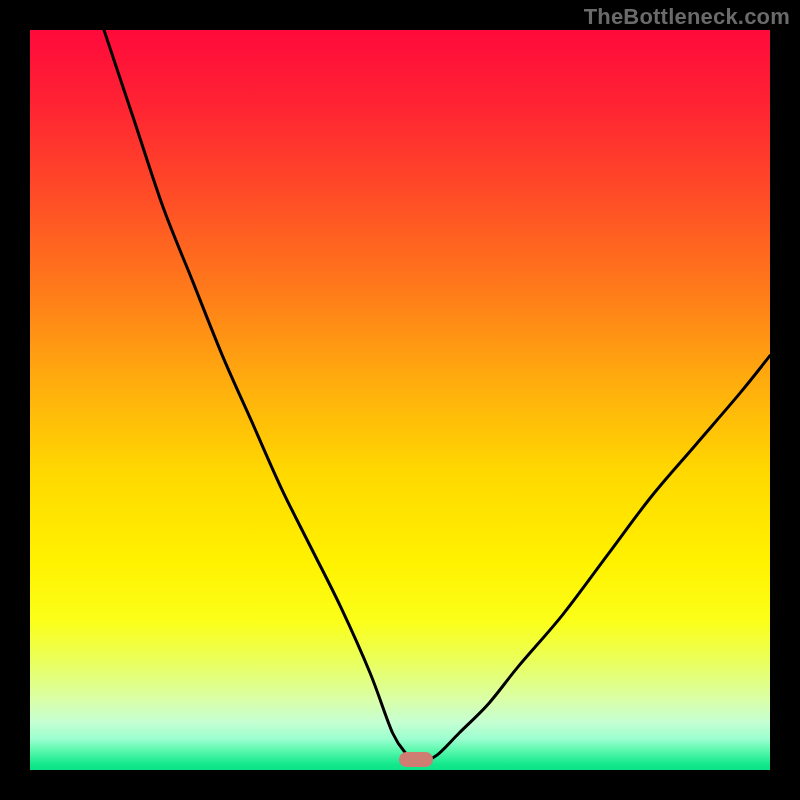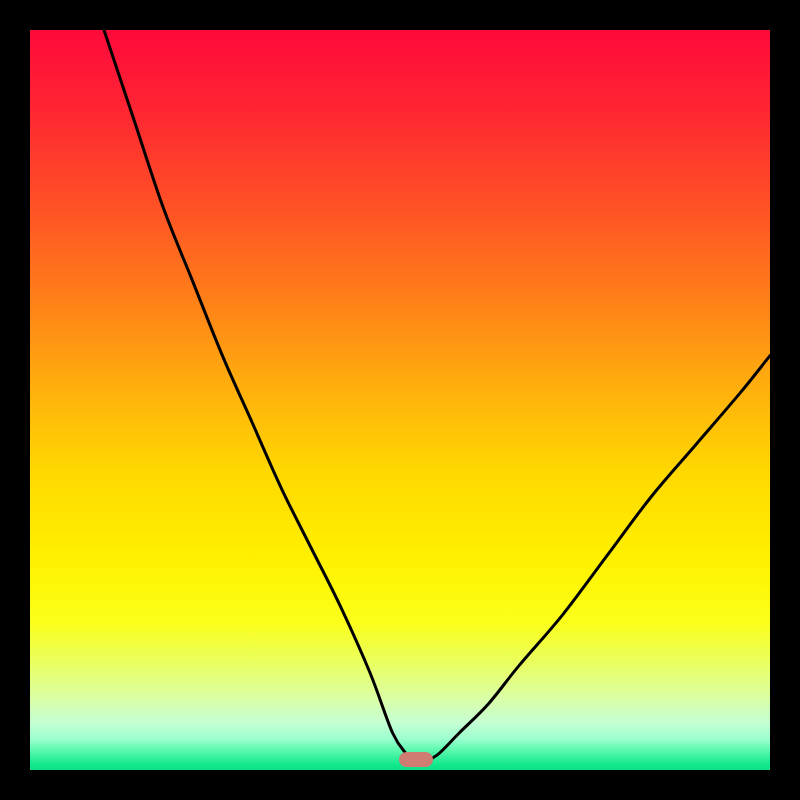--- a/index.html
+++ b/index.html
@@ -53,20 +53,21 @@
     font-size: 22px;
     font-weight: 600;
     color: #6a6a6a;
     letter-spacing: 0.2px;
   }
 </style>
 </head>
 <body>
 
 <div class="frame">
+  <div class="watermark">TheBottleneck.com</div>
 
   <div class="plot">
     <svg class="gradient" viewBox="0 0 740 740" preserveAspectRatio="none">
       <defs>
         <linearGradient id="bg" x1="0" y1="0" x2="0" y2="1">
             <stop offset="0%" stop-color="#ff0a3b"></stop>
             <stop offset="10%" stop-color="#ff2333"></stop>
             <stop offset="22%" stop-color="#ff4b27"></stop>
             <stop offset="35%" stop-color="#ff7a1a"></stop>
             <stop offset="48%" stop-color="#ffae0d"></stop>

